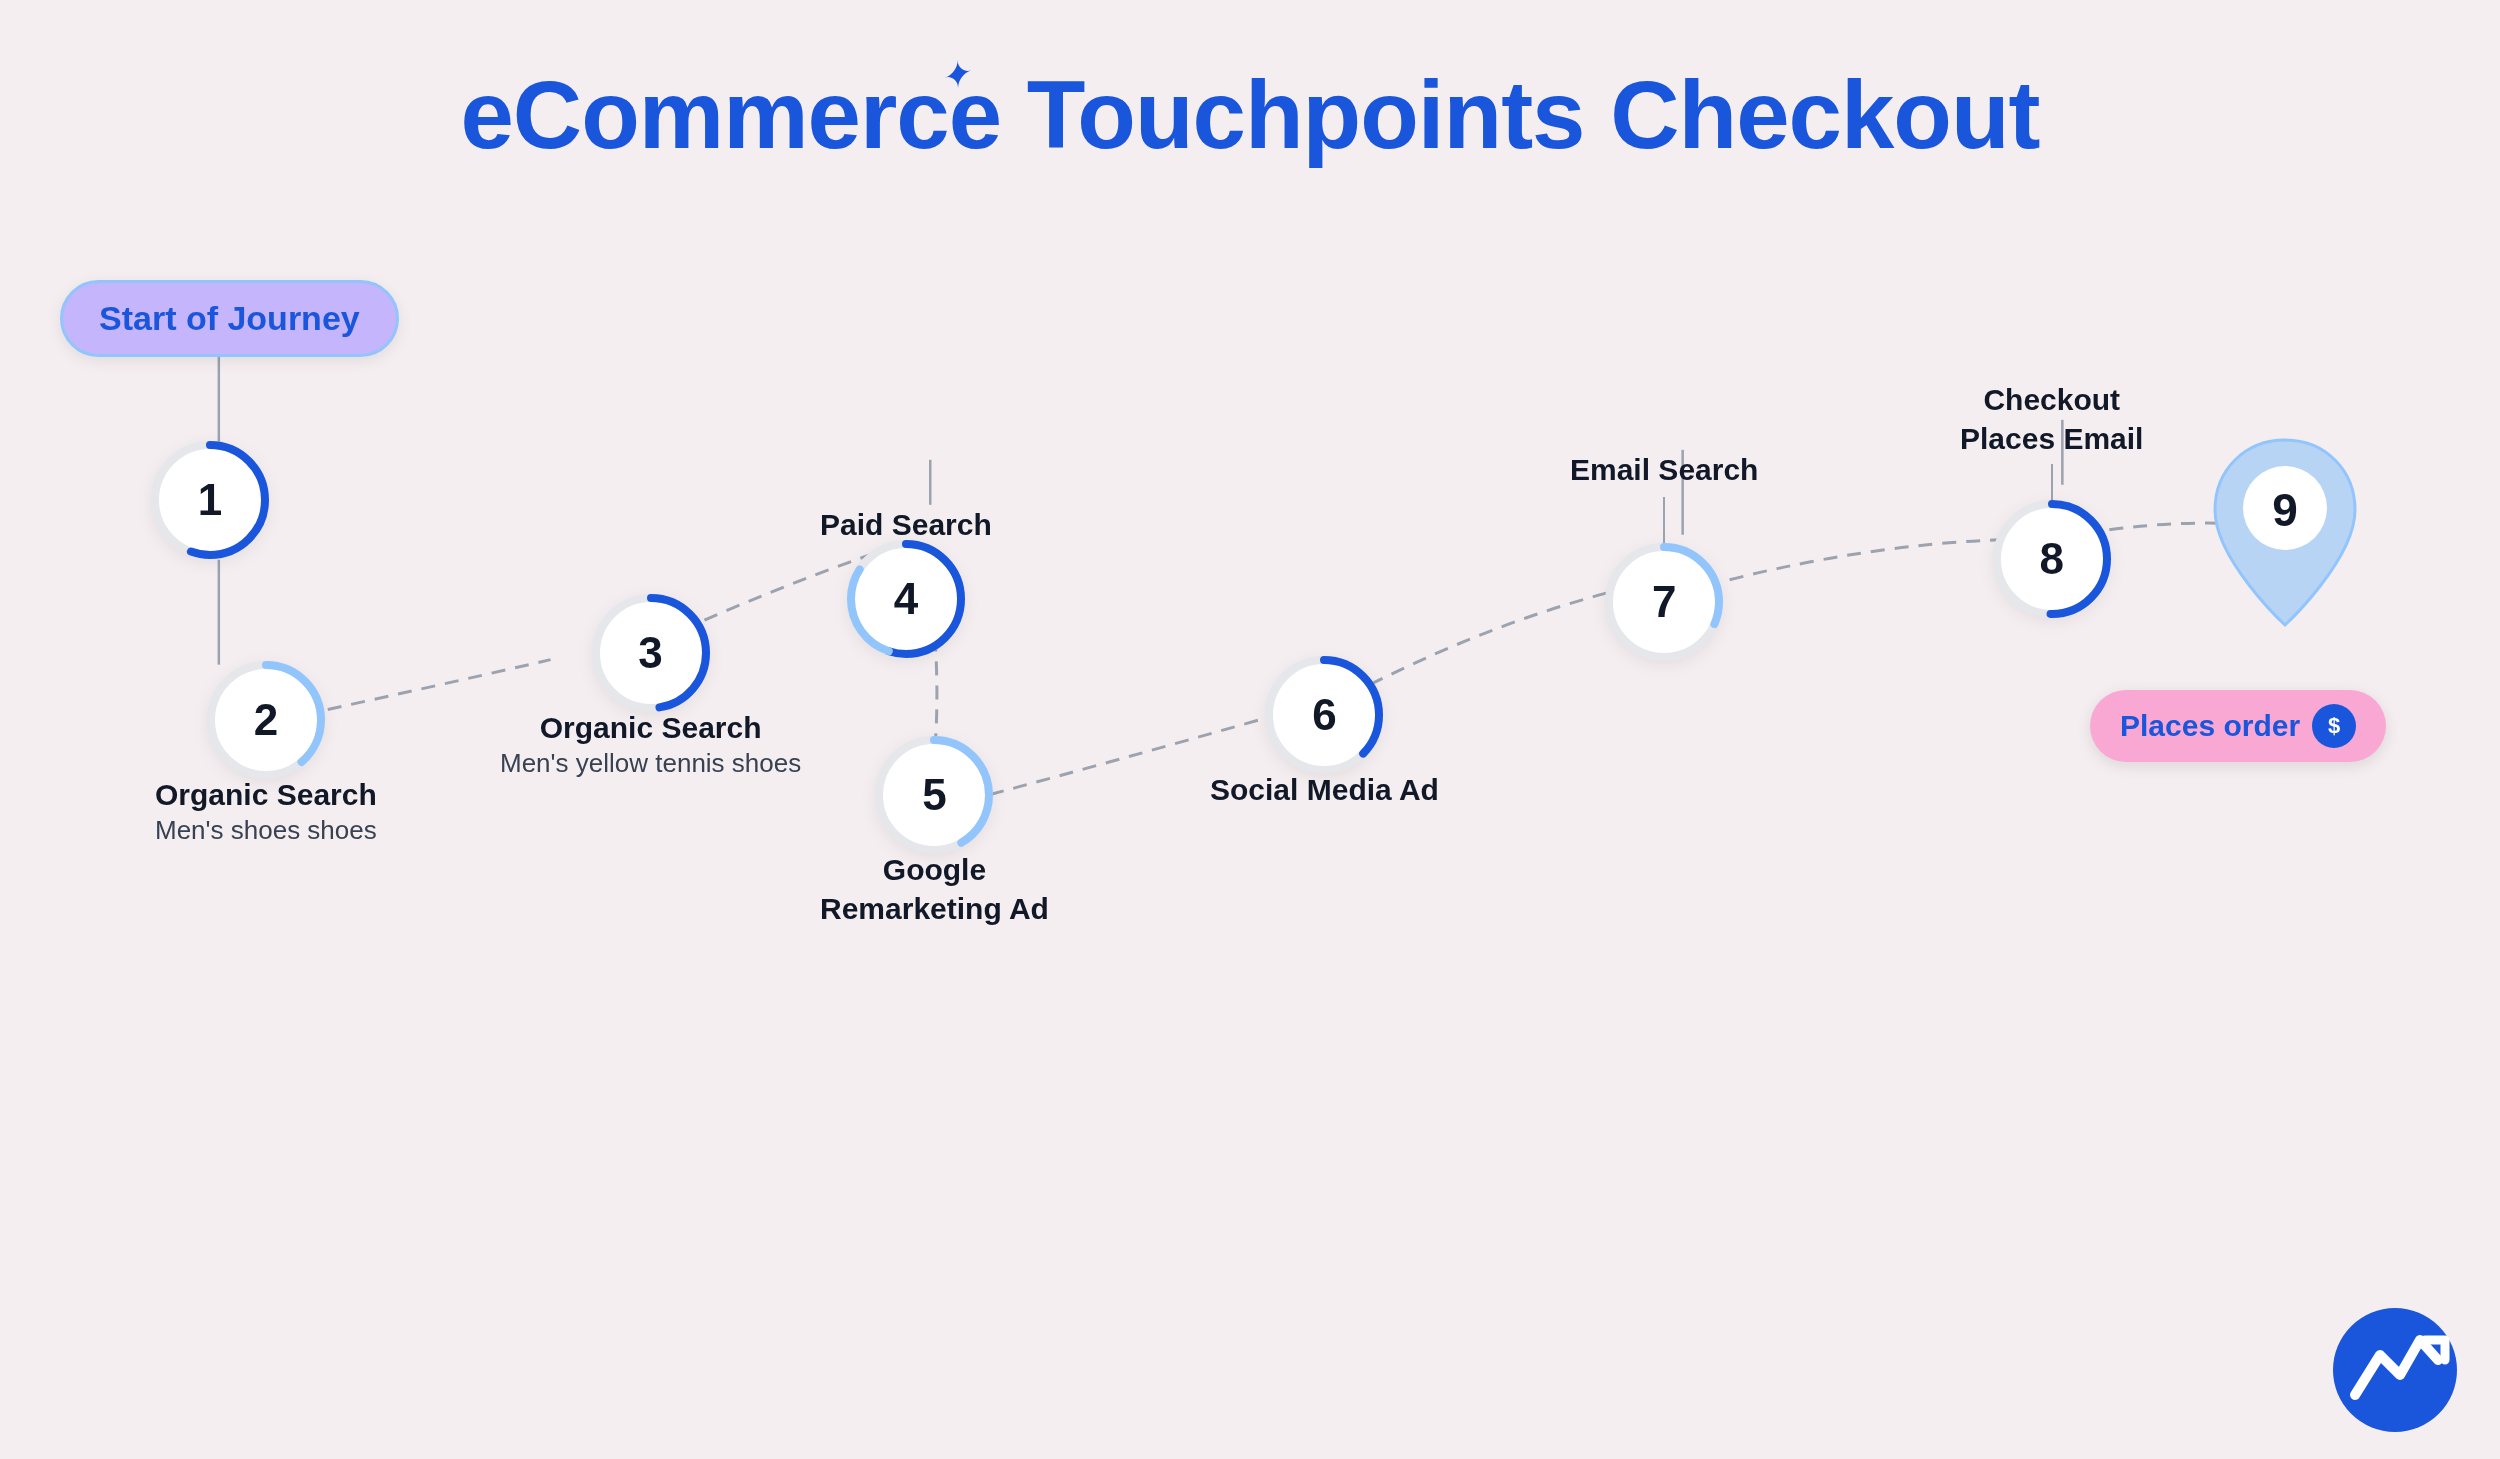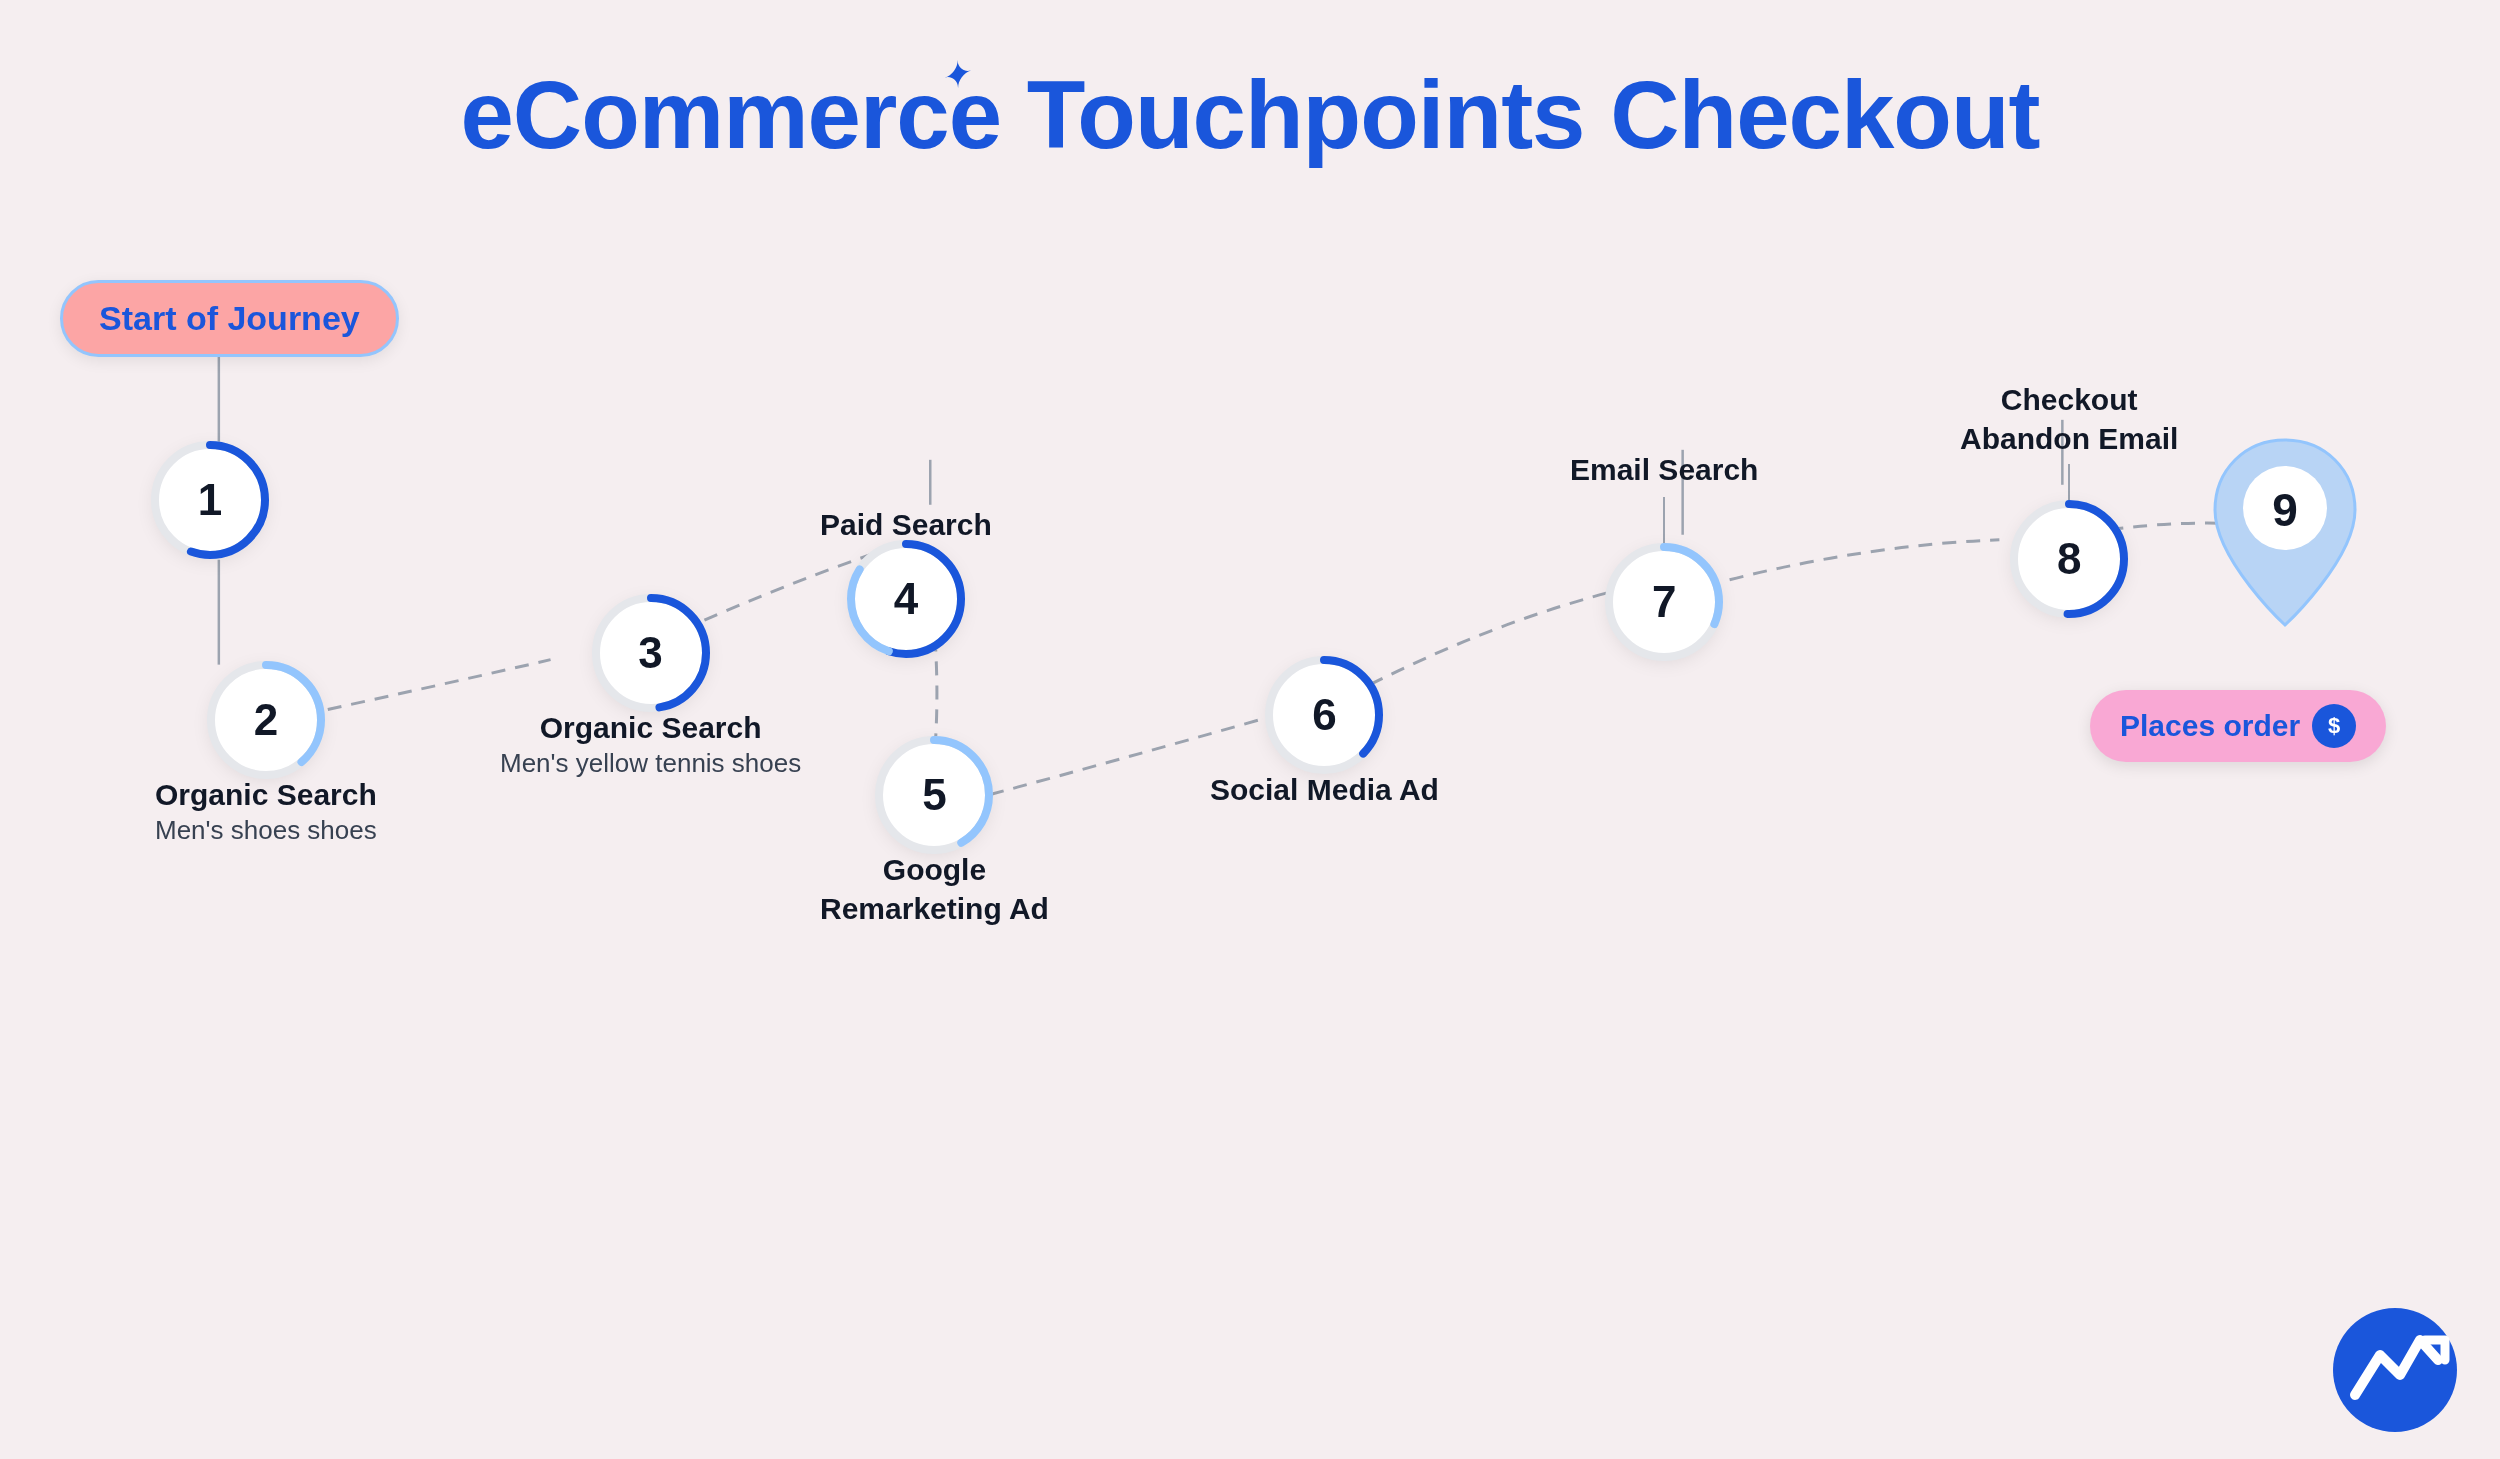--- a/index.html
+++ b/index.html
@@ -107,21 +107,21 @@
     .label-sub {
       font-size: 26px;
       color: #374151;
       font-weight: 400;
       line-height: 1.3;
     }
 
     
     .start-badge {
       position: absolute;
-      background: #fca5a5;
+      background: #c4b5fd;
       border: 3px solid #93c5fd;
       border-radius: 50px;
       padding: 16px 36px;
       font-size: 34px;
       font-weight: 700;
       color: #1a56db;
       box-shadow: 0 4px 15px rgba(0,0,0,0.08);
       white-space: nowrap;
     }
 
@@ -291,21 +291,21 @@
         <circle cx="63" cy="63" r="55" fill="none" stroke="#e5e7eb" stroke-width="8"></circle>
         <circle cx="63" cy="63" r="55" fill="none" stroke="#93c5fd" stroke-width="8" stroke-dasharray="195 346" stroke-dashoffset="86" stroke-linecap="round" transform="rotate(-90 63 63)"></circle>
       </svg>
       <span class="number">7</span>
     </div>
   </div>
 
   <div class="node" style="left: 1960px; top: 160px;">
     <div style="text-align:center; margin-bottom: 6px;">
       <div class="label-main">Checkout</div>
-      <div class="label-main">Abandon Email</div>
+      <div class="label-main">Places Email</div>
     </div>
 
     <div style="width:2px; height:40px; background:#9ca3af;"></div>
     <div class="node-circle">
       <svg class="arc-ring" viewBox="0 0 126 126" style="position:absolute;top:-8px;left:-8px;">
         <circle cx="63" cy="63" r="55" fill="none" stroke="#e5e7eb" stroke-width="8"></circle>
         <circle cx="63" cy="63" r="55" fill="none" stroke="#1a56db" stroke-width="8" stroke-dasharray="260 346" stroke-dashoffset="86" stroke-linecap="round" transform="rotate(-90 63 63)"></circle>
       </svg>
       <span class="number">8</span>
     </div>

